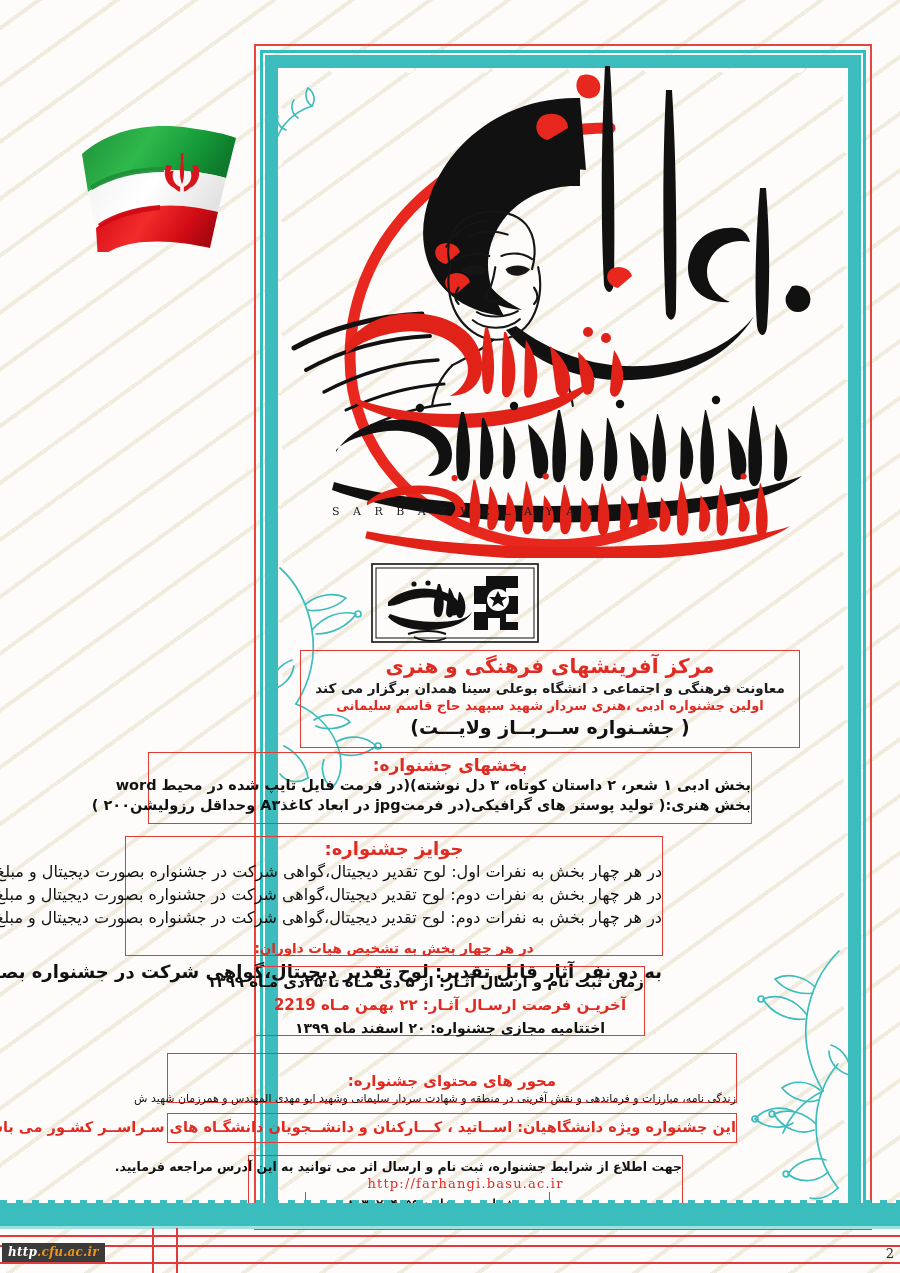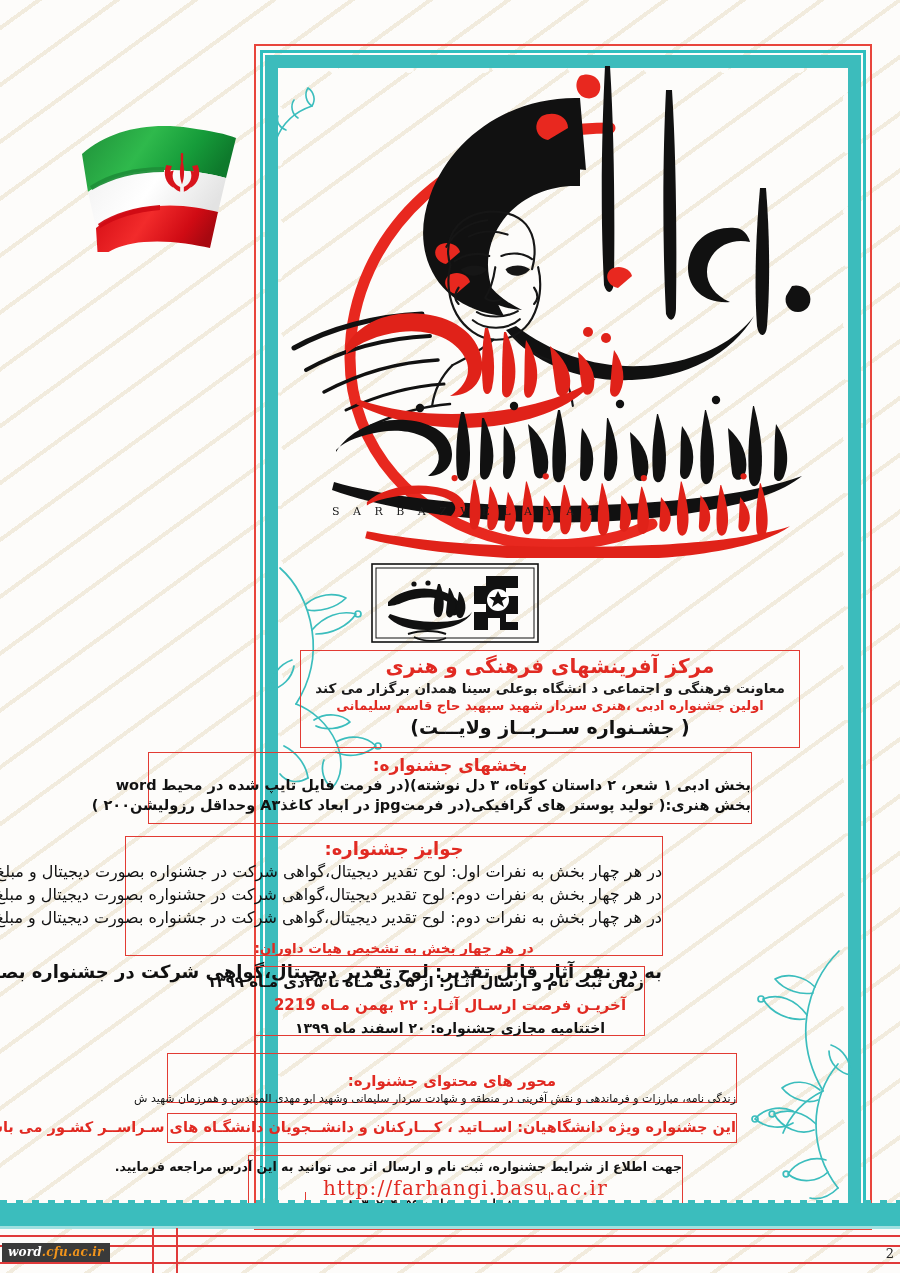--- a/index.html
+++ b/index.html
@@ -164,21 +164,21 @@
   #box-themes .h{font-size:15px;font-weight:bold;color:#e12a22;line-height:1.3;}
   #box-themes .r{font-size:11px;font-weight:normal;color:#111;line-height:1.35;}
 
   
   #box-audience{left:167px;top:1113px;width:570px;height:30px;padding-top:4px;}
   #box-audience .r{font-size:14.5px;font-weight:bold;color:#e12a22;line-height:1.3;}
 
   
   #box-url{left:248px;top:1155px;width:435px;height:50px;padding-top:3px;}
   #box-url .r{font-size:12.5px;font-weight:bold;color:#111;line-height:1.3;}
-  #box-url .u{font-size:20px;color:#e12a22;font-family:"DejaVu Serif","Liberation Serif",serif;letter-spacing:1.2px;line-height:1.35;direction:ltr;}
+  #box-url .u{font-size:13px;color:#e12a22;font-family:"DejaVu Serif","Liberation Serif",serif;letter-spacing:1.2px;line-height:1.35;direction:ltr;}
 
   
   #box-phone{left:305px;top:1192px;width:245px;height:26px;padding-top:2px;border-top:none;}
   #box-phone .r{font-size:13.5px;font-weight:bold;color:#111;line-height:1.5;font-family:"DejaVu Serif","Liberation Serif",serif;}
 
   
   #watermark{
     position:absolute;left:2px;top:1243px;
     background:#3a3a3a;color:#fff;
     font-size:12px;font-weight:bold;font-style:italic;
@@ -519,17 +519,17 @@
   <div class="bottom-strip"></div>
   <div class="bottom-teeth2"></div>
   <div class="bottom-strip-line"></div>
 
   <div class="redline rl-top"></div>
   <div class="redline rl-top2"></div>
   <div class="redline rl-bot"></div>
   <div class="redline rl-left"></div>
   <div class="redline rl-left2"></div>
 
-  <div id="watermark"><span>word</span><span class="or">.cfu.ac.ir</span></div>
+  <div id="watermark"><span>http</span><span class="or">.cfu.ac.ir</span></div>
 
   <div id="pagenum">2</div>
 
 </div>
 
 </body></html>

